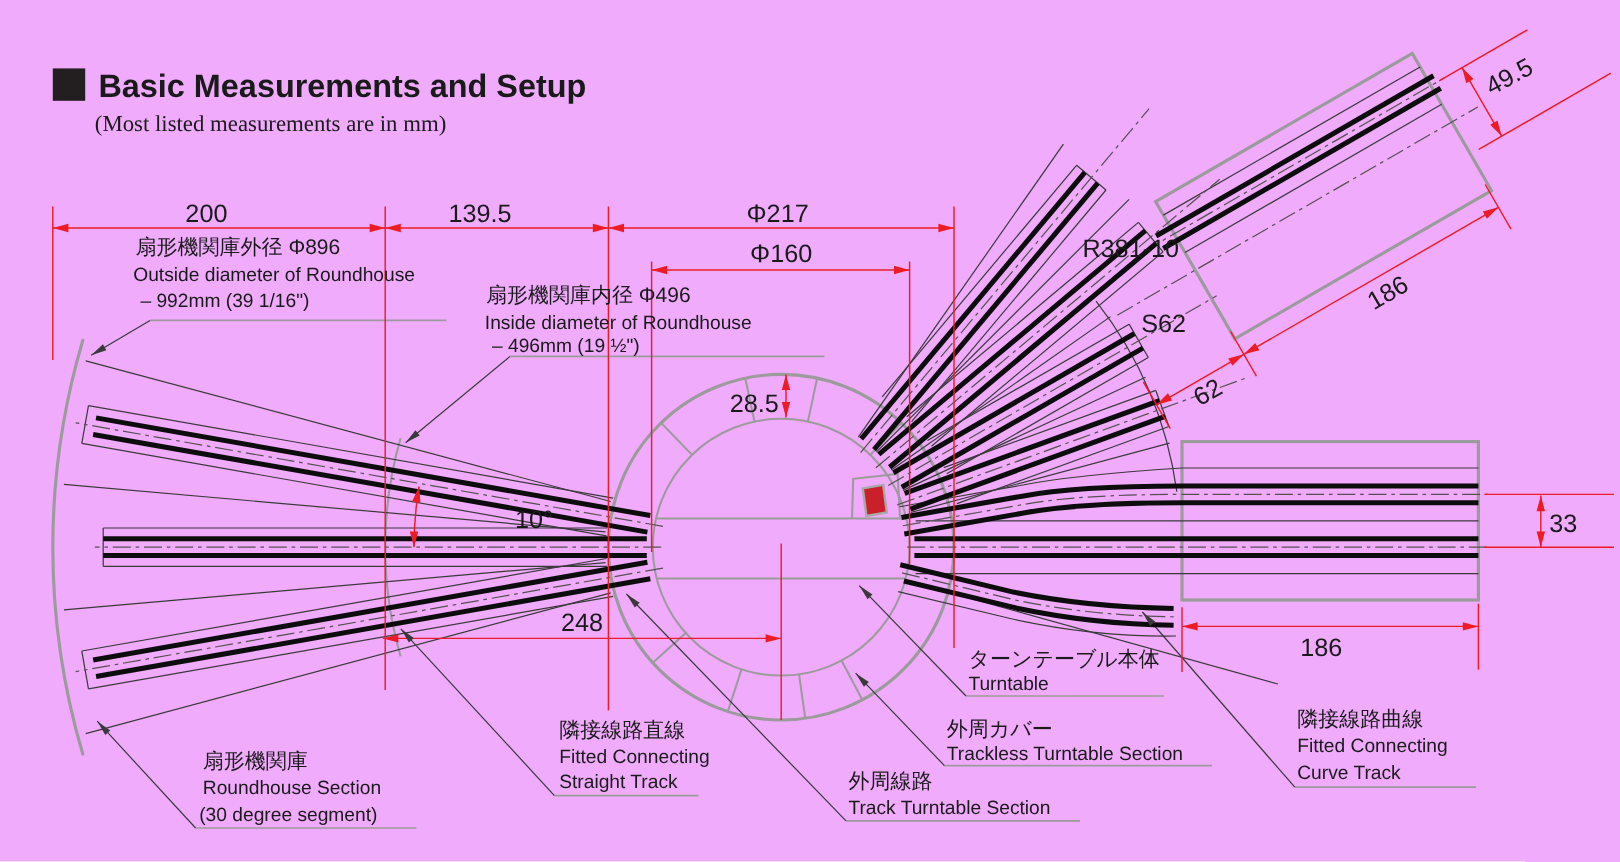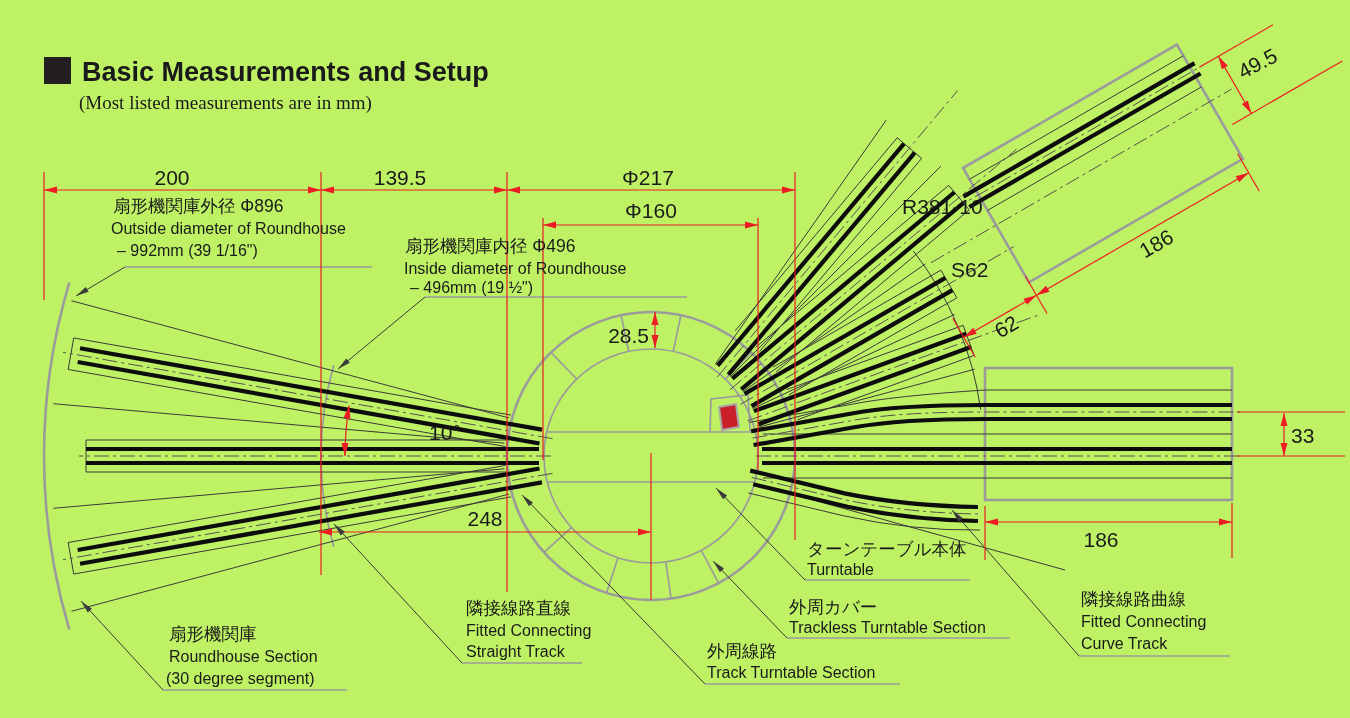--- a/index.html
+++ b/index.html
@@ -1,16 +1,16 @@
 <!DOCTYPE html>
 <html><head>
 <meta charset="utf-8">
 <style>
   html,body{margin:0;padding:0;background:#ffffff;}
-  .stage{position:relative;width:1350px;height:718px;background:#bef264;overflow:hidden;
+  .stage{position:relative;width:1350px;height:718px;background:#f0abfc;overflow:hidden;
          font-family:"Liberation Sans",sans-serif;}
   svg{display:block;}
   
   .gray {stroke:#9b9b9b;stroke-width:2.6;fill:none;stroke-linecap:round;}
   .gray2{stroke:#9b9b9b;stroke-width:1.7;fill:none;}
   .grayu{stroke:#9b9b9b;stroke-width:1.4;fill:none;}
   .thin {stroke:#3a3a3a;stroke-width:1;fill:none;}
   .dash {stroke:#55504e;stroke-width:1;fill:none;stroke-dasharray:15 4 3 4;}
   .bold {stroke:#0e0d0d;stroke-width:4.2;fill:none;}
   .red  {stroke:#ed1c24;stroke-width:1.2;fill:none;}

